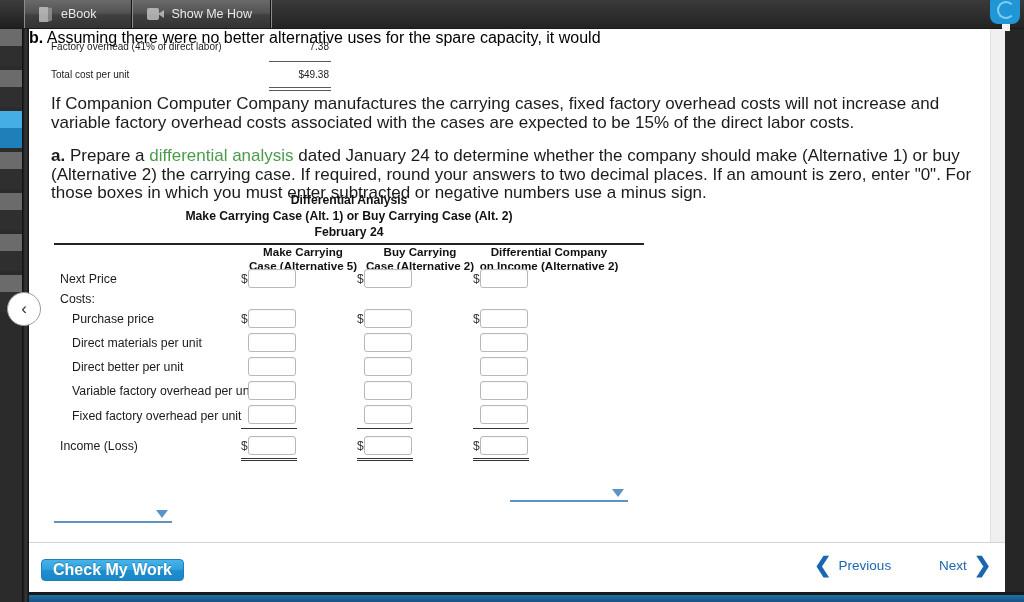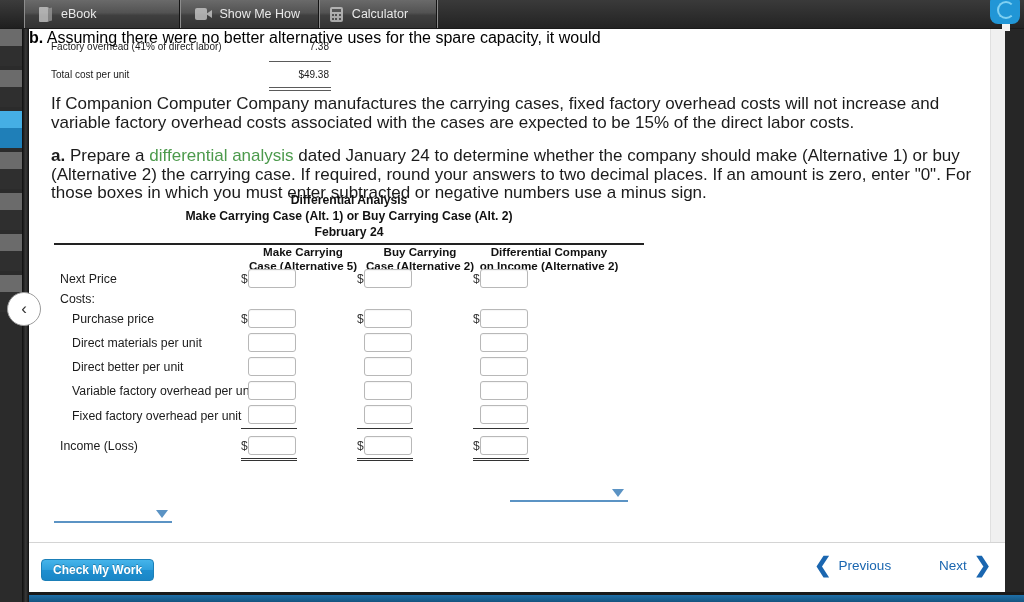--- a/index.html
+++ b/index.html
@@ -21,21 +21,21 @@
   #tabbar .tab-gap { width: 24px; background: linear-gradient(to bottom,#3c3c3c,#1f1f1f); }
   .tab {
     display: flex; align-items: center; gap: 9px;
     padding: 0 18px 0 14px;
     color: #e9e9e9; font-size: 12.5px;
     background: linear-gradient(to bottom, #6a6a6a 0%, #535353 45%, #3f3f3f 55%, #333 100%);
     border-left: 1px solid #8d8d8d;
     border-right: 1px solid #141414;
     white-space: nowrap;
   }
-  .tab.w1 { width: 156px; }
+  .tab.w1 { width: 108px; }
   .tab.w2 { width: 139px; }
   .tab.w3 { width: 118px; justify-content: center; padding-left: 0; }
   #tabbar .tab-tail { flex: 1; background: linear-gradient(to bottom,#3a3a3a,#232323); border-left:1px solid #8d8d8d;}
 
   .tabicon { display:inline-block; opacity:.75; }
   .ico-book { width:13px; height:15px; position:relative; }
   .ico-book:before{content:"";position:absolute;left:0;top:0;width:10px;height:15px;background:#cfcfcf;border-radius:1px 2px 2px 1px;}
   .ico-book:after{content:"";position:absolute;left:9px;top:1px;width:4px;height:13px;background:#9a9a9a;transform:skewY(-12deg);}
   .ico-video { width:17px; height:12px; position:relative; }
   .ico-video:before{content:"";position:absolute;left:0;top:0;width:12px;height:12px;background:#cfcfcf;border-radius:2px;}
@@ -100,21 +100,21 @@
   
   .ddl { position:absolute; height:17px; border-bottom:2px solid #5b93c4; }
   .ddl:after { content:""; position:absolute; right:4px; top:4px;
     border-left:6px solid transparent; border-right:6px solid transparent; border-top:8px solid #5b93c4; }
 
   
   #footer { position:absolute; left:29px; top:542px; width:976px; height:60px; background:#fff;
     border-top:1px solid #d4d4d4; }
   #cmw {
     position:absolute; left:12px; top:16px; height:22px; padding:0 11px;
-    display:flex; align-items:center; color:#fff; font-size:12px; font-weight:bold;
+    display:flex; align-items:center; color:#fff; font-size:16px; font-weight:bold;
     background:linear-gradient(to bottom,#45b4ea 0%,#2e9fdc 50%,#1e8fd0 51%,#1a86c6 100%);
     border:1px solid #1b7fb8; border-radius:4px; cursor:pointer;
     text-shadow:0 -1px 0 rgba(0,0,0,.25);
   }
   #cmw-note { position:absolute; left:104px; top:20px; font-size:12px; color:#2c2c2c; }
   .navbtn { position:absolute; top:14px; display:flex; align-items:center; gap:7px;
     color:#1a66b0; font-size:13.5px; cursor:pointer; }
   .chev { color:#1a66b0; font-size:21px; font-weight:bold; line-height:16px; }
 
   #bottombar { position:absolute; left:0; bottom:0; width:1024px; height:7px;
@@ -131,24 +131,20 @@
   <div class="tab w1">
     <span class="tabicon ico-book"></span>
     <span>eBook</span>
   </div>
 
   <div class="tab w2">
     <span class="tabicon ico-video"></span>
     <span>Show Me How</span>
   </div>
 
-  <div class="tab w3">
-    <span class="tabicon ico-calc"></span>
-    <span>Calculator</span>
-  </div>
 
   <div class="tab-tail"></div>
 </div>
 <div id="helpstem"></div>
 <div id="helpbubble"></div>
 
 <div id="leftrail">
     <div class="rail-band" style="height: 17px; background: rgb(107, 107, 107); margin-bottom: 0px;"></div>
     <div class="rail-band" style="height: 20px; background: rgb(47, 47, 47); margin-bottom: 4px;"></div>
     <div class="rail-band" style="height: 17px; background: rgb(107, 107, 107); margin-bottom: 0px;"></div>

